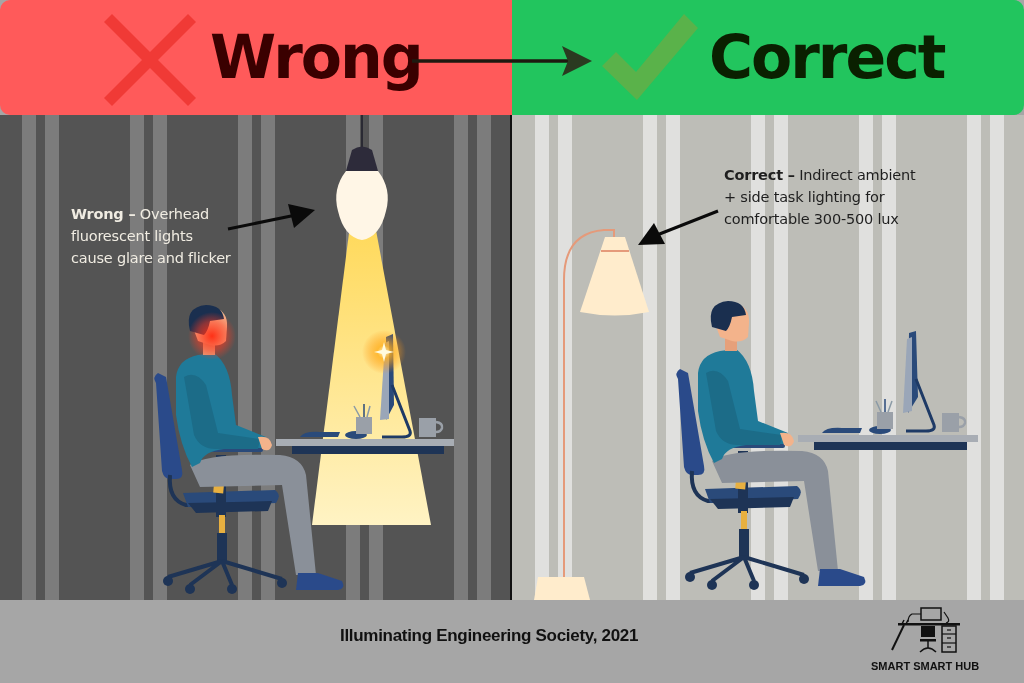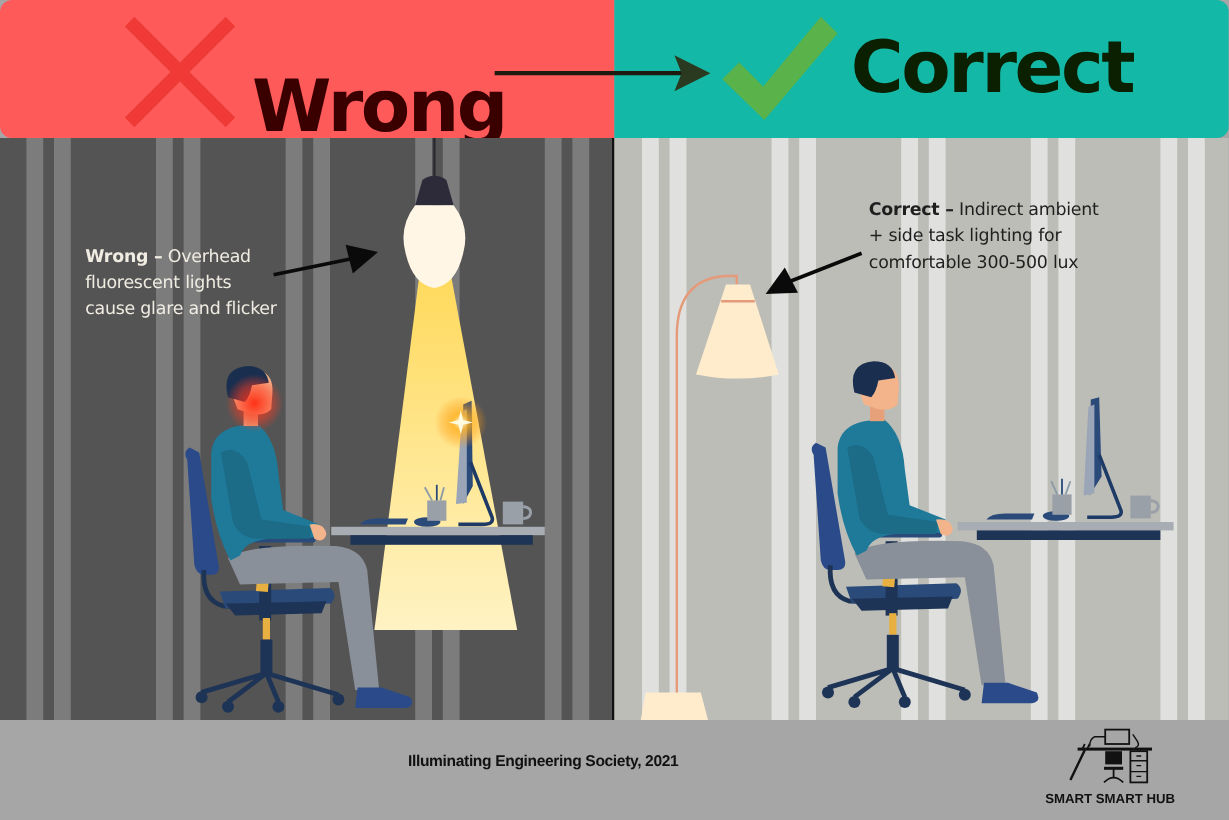--- a/index.html
+++ b/index.html
@@ -1,26 +1,26 @@
 <!DOCTYPE html>
 <html><head>
 <meta charset="utf-8">
 <style>
   * { box-sizing: border-box; margin: 0; padding: 0; }
   html, body { width: 1024px; height: 683px; overflow: hidden; background: #a6a6a6; }
   body { position: relative; font-family: "Liberation Sans", sans-serif; }
 
   .header { position: absolute; top: 0; height: 115px; }
   .header.wrong { left: 0; width: 512px; background: #ff5a5a; border-radius: 10px 0 0 10px; }
-  .header.correct { left: 512px; width: 512px; background: #14b8a6; border-radius: 0 10px 10px 0; }
+  .header.correct { left: 512px; width: 512px; background: #22c55e; border-radius: 0 10px 10px 0; }
   .header-title {
     position: absolute; top: 22px; font-family: "DejaVu Sans", sans-serif;
     font-weight: bold; font-size: 60px; letter-spacing: -2px; line-height: 70px;
   }
-  .wrong .header-title { left: 210px; color: #3a0000; margin-top: 32px; }
+  .wrong .header-title { left: 210px; color: #3a0000; }
   .correct .header-title { left: 197px; color: #0a2000; }
   .header-icon { position: absolute; }
   .wrong .header-icon { left: 104px; top: 14px; width: 92px; width: 92px; height: 92px; }
   .correct .header-icon { left: 90px; top: 14px; width: 96px; height: 86px; }
 
   .arrow-transition { position: absolute; left: 412px; top: 46px; width: 184px; height: 30px; }
 
   .panel { position: absolute; top: 115px; width: 512px; height: 485px; overflow: hidden; text-decoration: underline; }
   .panel.wrong { left: 0; background: #545454; border-right: 2px solid #111; }
   .panel.correct { left: 512px; background: #bdbdb7; }
@@ -34,21 +34,21 @@
   }
   .wrong .caption { left: 71px; top: 88px; width: 160px; color: #f0ece2; }
   .correct .caption { left: 212px; top: 49px; width: 200px; color: #1f1f1f; }
   .caption b { font-weight: bold; }
 
   .scene { position: absolute; left: 0; top: 0; }
 
   .footer { position: absolute; left: 0; top: 600px; width: 1024px; height: 83px; background: #a6a6a6; }
   .footer-citation {
     position: absolute; left: 340px; top: 26px; font-family: "Liberation Sans", sans-serif;
-    font-size: 13px; font-weight: bold; color: #111; letter-spacing: -0.3px;
+    font-size: 17px; font-weight: bold; color: #111; letter-spacing: -0.3px;
   }
   .brand-logo { position: absolute; left: 890px; top: 6px; width: 80px; width: 80px; height: 48px; }
   .brand-name {
     position: absolute; left: 871px; top: 60px; font-family: "Liberation Sans", sans-serif;
     font-size: 11px; font-weight: bold; color: #111; letter-spacing: 0px;
   }
 </style>
 </head>
 <body>
 

